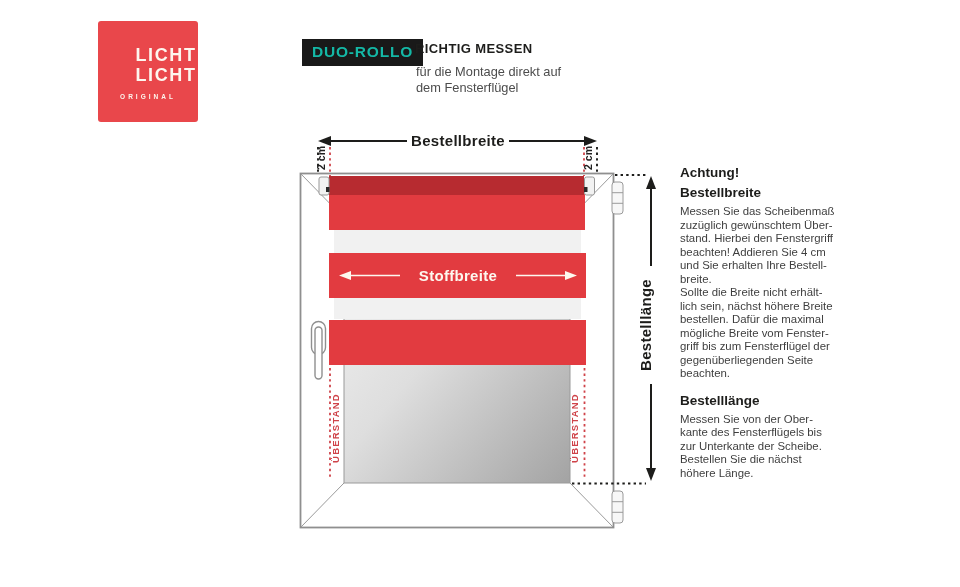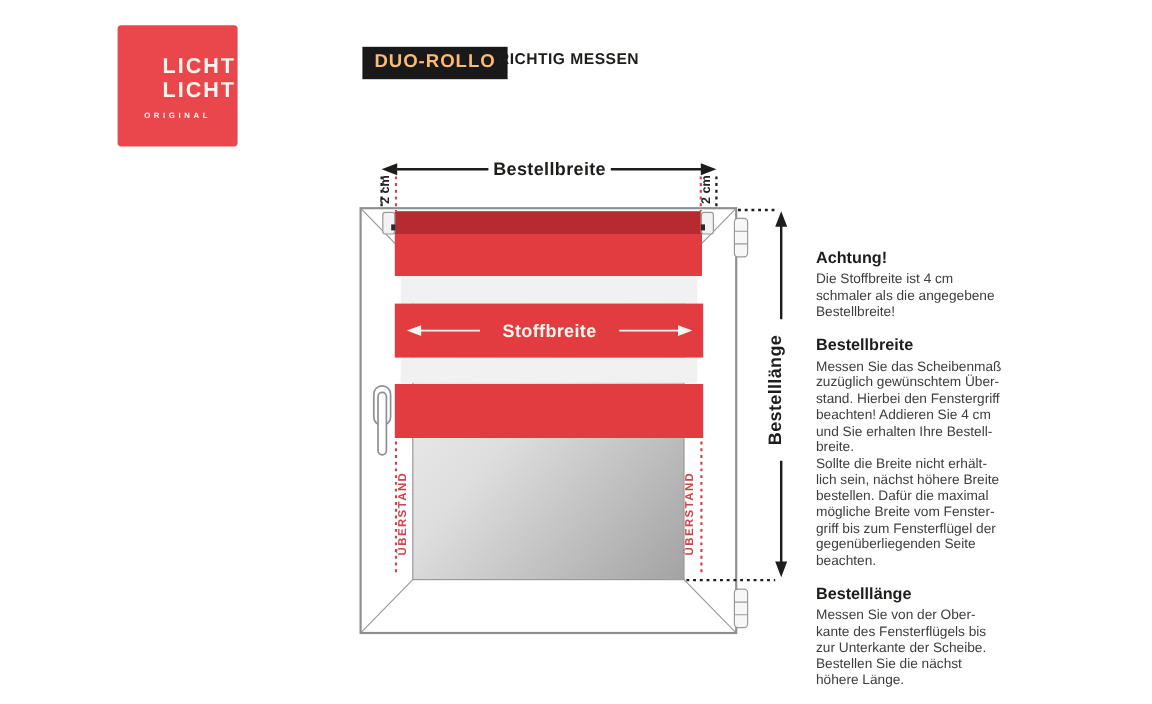--- a/index.html
+++ b/index.html
@@ -18,21 +18,21 @@
   .stage{position:relative;width:960px;height:587px;background:#fff;}
 
   
   .logo{position:absolute;left:98px;top:21px;width:100px;height:101px;
     background:var(--brand-red);border-radius:3px;color:#fdf6ee;
     display:flex;flex-direction:column;align-items:center;padding-top:24px;}
   .logo-line{font-size:18px;font-weight:bold;letter-spacing:1.6px;line-height:20px;padding-left:36px;}
   .logo-sub{font-size:6.5px;font-weight:bold;letter-spacing:3px;margin-top:8px;}
 
   
-  .badge{position:absolute;left:302px;top:39px;background:#191919;color:#fdba74;
+  .badge{position:absolute;left:302px;top:39px;background:#191919;color:#14b8a6;
     font-size:15.5px;font-weight:bold;letter-spacing:0.8px;padding:4px 10px 5px;}
   .title{position:absolute;left:415px;top:41px;font-size:13px;font-weight:bold;
     letter-spacing:0.4px;color:var(--text-dark);}
   .subtitle{position:absolute;left:416px;top:64px;font-size:12.8px;line-height:15.5px;
     color:var(--text-gray);white-space:pre-line;}
 
   
   .diagram{position:absolute;left:280px;top:122px;width:392px;height:426px;}
   .diagram text{font-family:"Liberation Sans","DejaVu Sans",sans-serif;}
   .frame{fill:#fff;stroke:var(--frame-gray);stroke-width:1.8;}
@@ -49,38 +49,40 @@
   .blk-dot{stroke:var(--text-dark);stroke-width:1.9;fill:none;stroke-dasharray:2.4 3.2;}
   .red-dot{stroke:var(--accent-red);stroke-width:1.8;fill:none;stroke-dasharray:2.4 3.2;}
   .wh-line{stroke:#fdf8ef;stroke-width:1.6;fill:none;}
   .wh-head{fill:#fdf8ef;}
   .lbl{font-size:15px;font-weight:bold;fill:var(--text-dark);letter-spacing:0.3px;}
   .lbl-w{font-size:15px;font-weight:bold;fill:#fdf8ef;letter-spacing:0.3px;}
   .lbl-cm{font-size:10.5px;font-weight:600;fill:#222;}
   .lbl-ue{font-size:9.5px;font-weight:bold;fill:var(--accent-red);letter-spacing:1.2px;}
 
   
-  .info{position:absolute;left:680px;top:165px;width:168px;margin-top:42px;}
+  .info{position:absolute;left:680px;top:165px;width:168px;}
   .info h3{font-size:13.5px;font-weight:bold;color:var(--text-dark);margin:0 0 5px;}
   .info p{font-size:11.4px;line-height:13.5px;color:#3e3e3e;margin:0 0 12px;
     white-space:pre-line;}
 </style>
 </head>
 <body>
 
 <div class="stage">
 
   <div class="logo">
     <div class="logo-line">LICHT</div>
     <div class="logo-line">LICHT</div>
     <div class="logo-sub">ORIGINAL</div>
   </div>
 
   <span class="badge">DUO-ROLLO</span>
   <h1 class="title">RICHTIG MESSEN</h1>
+  <p class="subtitle">für die Montage direkt auf
+dem Fensterflügel</p>
 
   <svg class="diagram" viewBox="280 122 392 426" xmlns="http://www.w3.org/2000/svg">
     <defs>
       <linearGradient id="glassGrad" x1="0" y1="0" x2="1" y2="1">
         <stop offset="0" stop-color="#f4f4f4"></stop>
         <stop offset="0.45" stop-color="#dedede"></stop>
         <stop offset="1" stop-color="#a3a3a3"></stop>
       </linearGradient>
     </defs>
 
@@ -155,23 +157,20 @@
     </g>
     <text class="lbl" x="650.5" y="325" text-anchor="middle" transform="rotate(-90 650.5 325)">Bestelllänge</text>
 
     <text class="lbl-ue" x="338.5" y="428" text-anchor="middle" transform="rotate(-90 338.5 428)">ÜBERSTAND</text>
     <text class="lbl-ue" x="577.5" y="428" text-anchor="middle" transform="rotate(-90 577.5 428)">ÜBERSTAND</text>
   </svg>
 
   <aside class="info">
     <section>
       <h3>Achtung!</h3>
-      <p>Die Stoffbreite ist 4 cm
-schmaler als die angegebene
-Bestellbreite!</p>
     </section>
     <section>
       <h3>Bestellbreite</h3>
       <p>Messen Sie das Scheibenmaß
 zuzüglich gewünschtem Über-
 stand. Hierbei den Fenstergriff
 beachten! Addieren Sie 4 cm
 und Sie erhalten Ihre Bestell-
 breite.
 Sollte die Breite nicht erhält-

